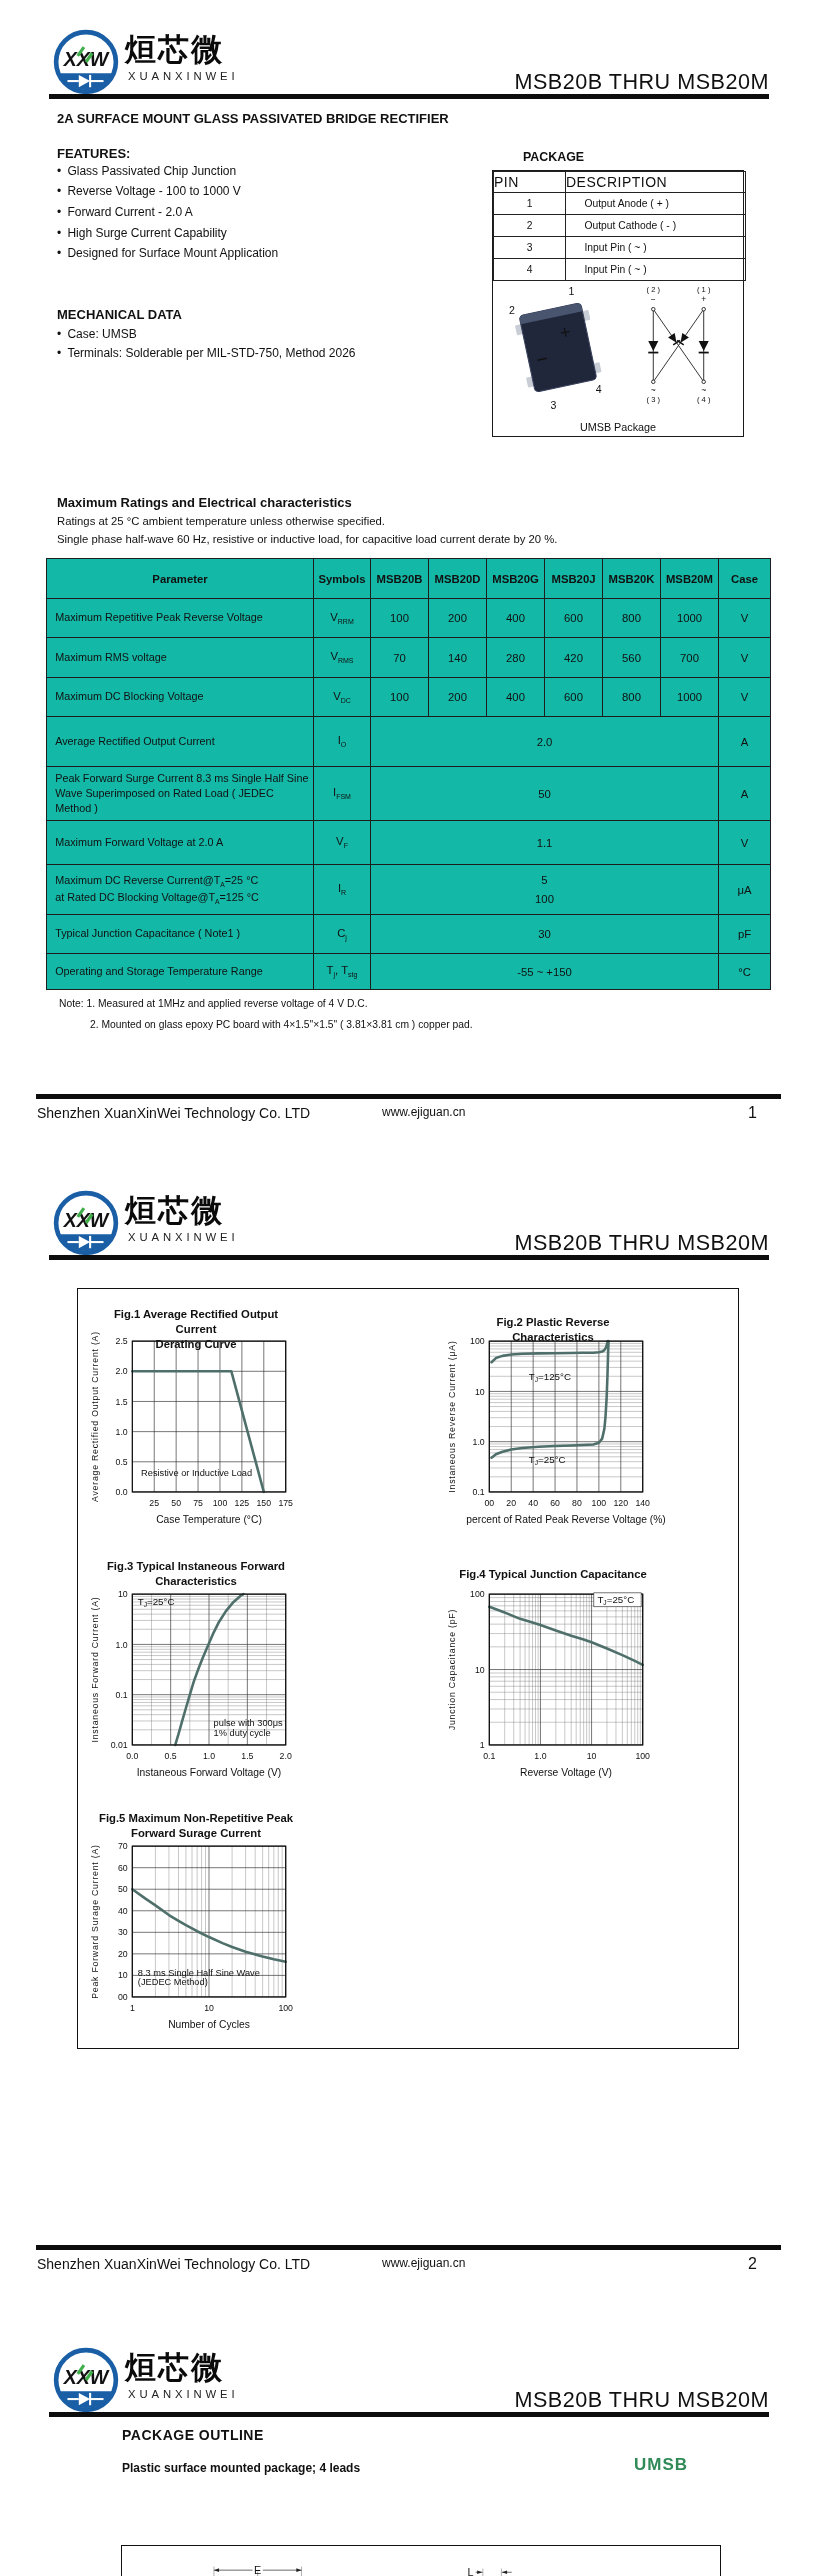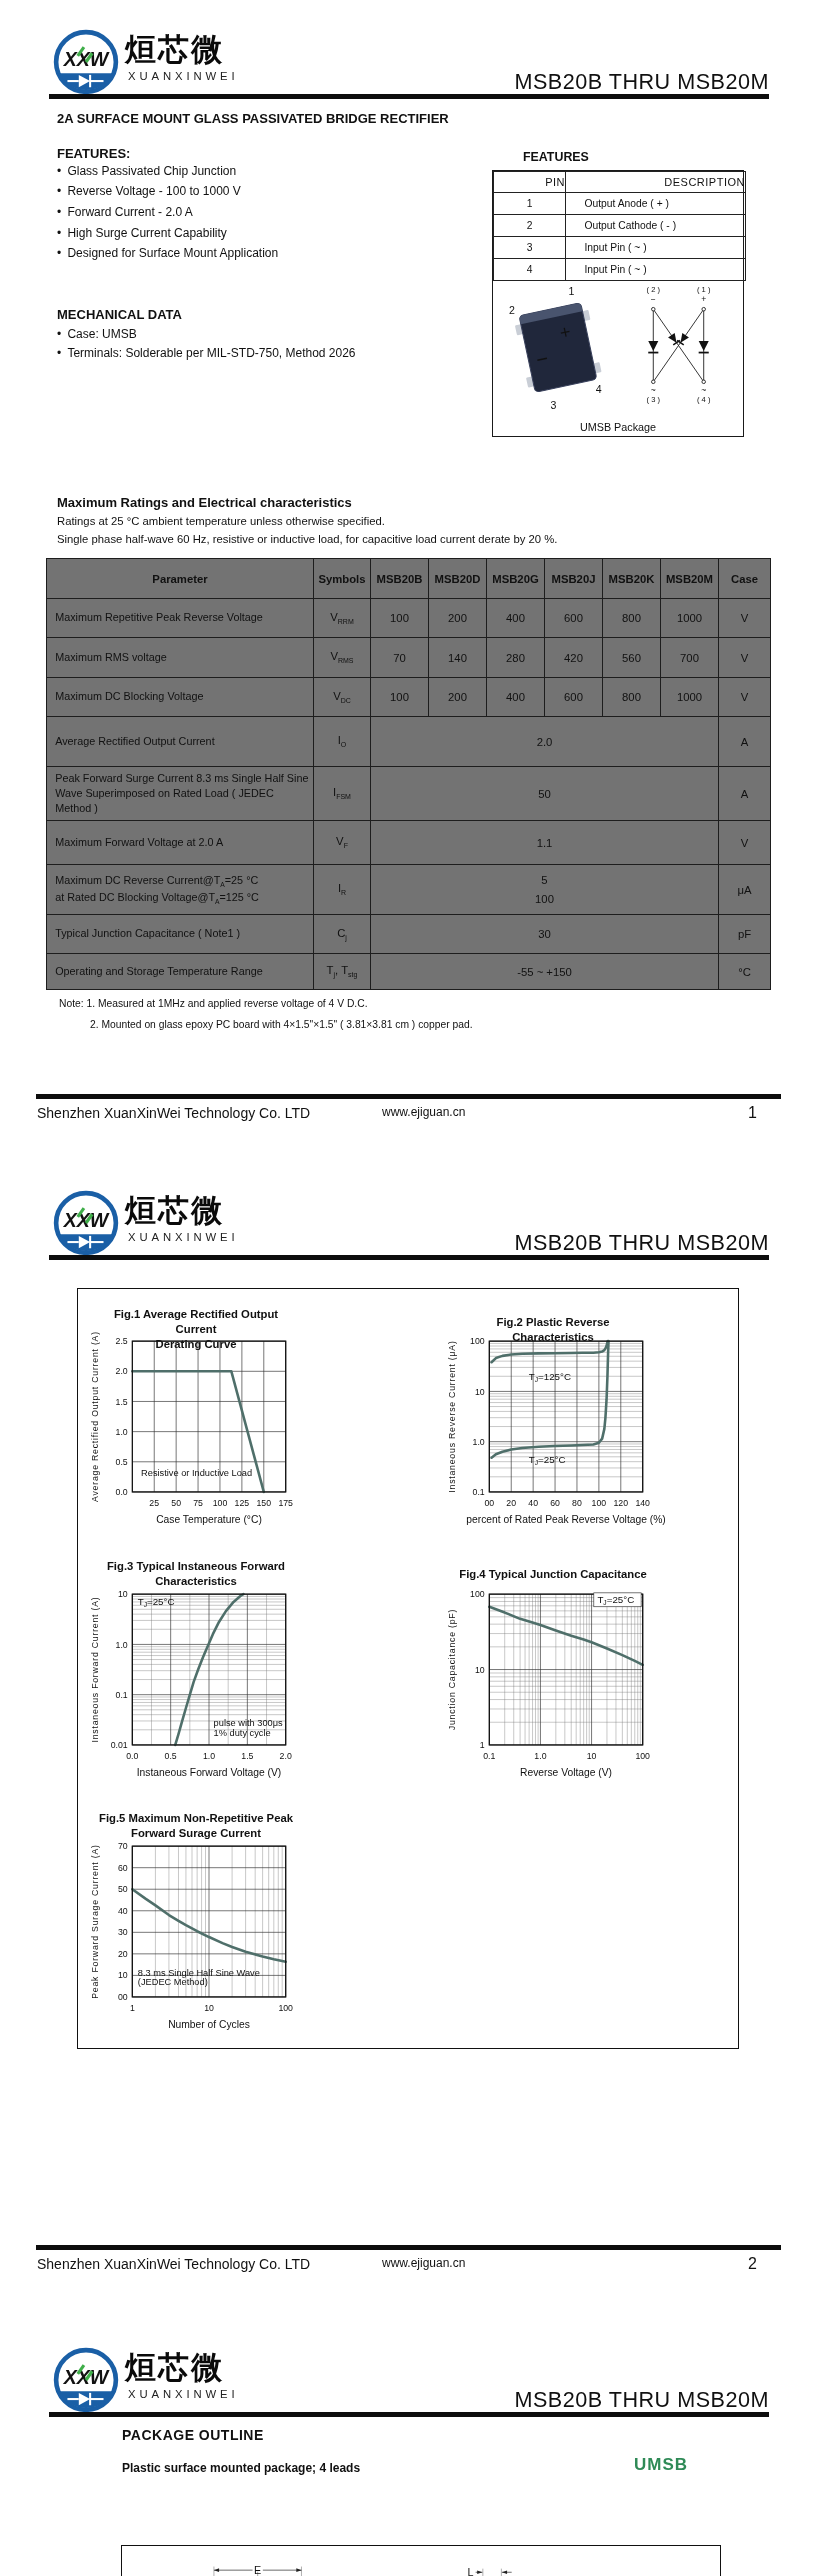--- a/index.html
+++ b/index.html
@@ -25,28 +25,28 @@
 
   .h1{font-size:13px;font-weight:bold}
   .h2{font-size:12.4px;font-weight:bold}
   .feat{position:absolute;font-size:12px;white-space:nowrap}
   .dot{margin-right:6.2px}
 
   
   .pin-box{position:absolute;left:492px;top:170px;width:252px;height:267px;border:1.3px solid #1a1a1a;background:#fff}
   .pin-table{border-collapse:collapse;width:100%;table-layout:fixed}
   .pin-table td{border:0.8px solid #222;font-size:10.3px}
-  .pin-table .ph{text-align:right;height:20.6px;font-size:11px;letter-spacing:0.5px}
+  .pin-table .ph{text-align:left;height:20.6px;font-size:14px;letter-spacing:0.5px}
   .pin-table .pc{text-align:center;height:22px}
   .pin-table .dc{padding-left:18.5px;height:22px}
   .pin-visual{position:absolute;left:0;top:113px;width:100%;height:151px}
   .pin-cap{position:absolute;bottom:2.1px;width:100%;text-align:center;font-size:10.8px}
 
   
-  .rt{border-collapse:collapse;table-layout:fixed;border:1.8px solid #111;background:#737373}
+  .rt{border-collapse:collapse;table-layout:fixed;border:1.8px solid #111;background:#14b8a6}
   .rt td{border:1px solid #1d1d1d;text-align:center;vertical-align:middle;font-size:11.3px;padding:1px 3.1px}
   .rt .hd{font-weight:bold}
   .rt .pm{text-align:left;padding-left:8.2px;font-size:10.8px;line-height:1.4}
   .rt .p2{display:flex;justify-content:flex-start;padding-right:4.1px}
   .rt .cond{white-space:nowrap}
   .notes{position:absolute;font-size:10.3px;white-space:nowrap}
 
   
   .big-box{position:absolute;border:1.5px solid #111;background:#fff}
   .fig-title{position:absolute;width:196px;text-align:center;font-size:11.3px;font-weight:bold;line-height:15px}
@@ -141,21 +141,21 @@
 <div class="feat" style="left:57px;top:164px"><span class="dot">•</span><span>Glass Passivated Chip Junction</span></div>
 <div class="feat" style="left:57px;top:184px"><span class="dot">•</span><span>Reverse Voltage - 100 to 1000 V</span></div>
 <div class="feat" style="left:57px;top:205px"><span class="dot">•</span><span>Forward Current - 2.0 A</span></div>
 <div class="feat" style="left:57px;top:226px"><span class="dot">•</span><span>High Surge Current Capability</span></div>
 <div class="feat" style="left:57px;top:246px"><span class="dot">•</span><span>Designed for Surface Mount Application</span></div>
 
 <div class="abs h1" style="left:57px;top:307px">MECHANICAL DATA</div>
 <div class="feat" style="left:57px;top:327px"><span class="dot">•</span><span>Case: UMSB</span></div>
 <div class="feat" style="left:57px;top:346px"><span class="dot">•</span><span>Terminals: Solderable per MIL-STD-750, Method 2026</span></div>
 
-<div class="abs h2" style="left:523px;top:150px">FEATURES</div>
+<div class="abs h2" style="left:523px;top:150px">PACKAGE</div>
 
 <div class="pin-box">
   <table class="pin-table" id="pinTable">
       <colgroup>
         <col style="width:72px">
         <col style="width:180px">
       </colgroup>
       <tbody>
         <tr>
           <td class="ph">PIN</td>

